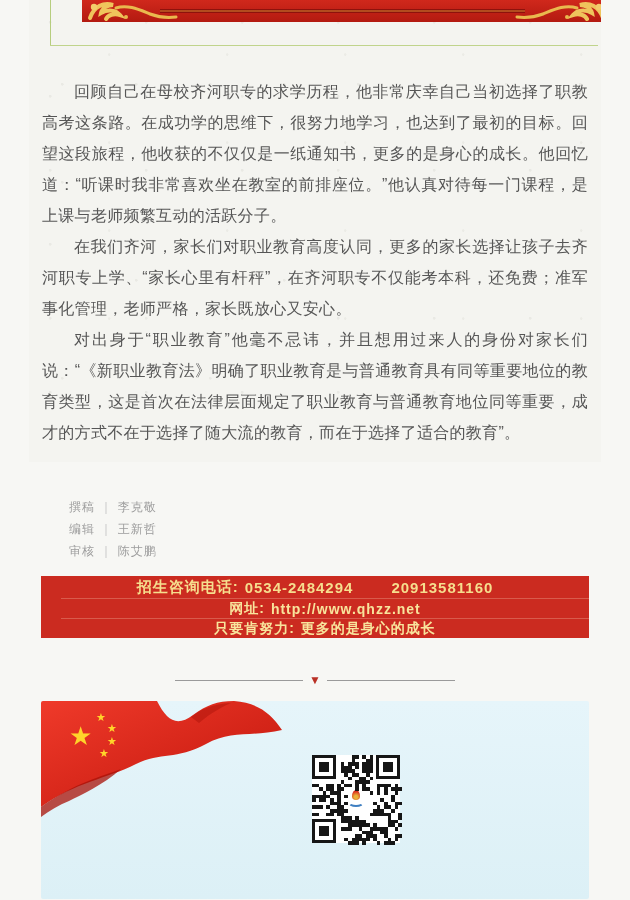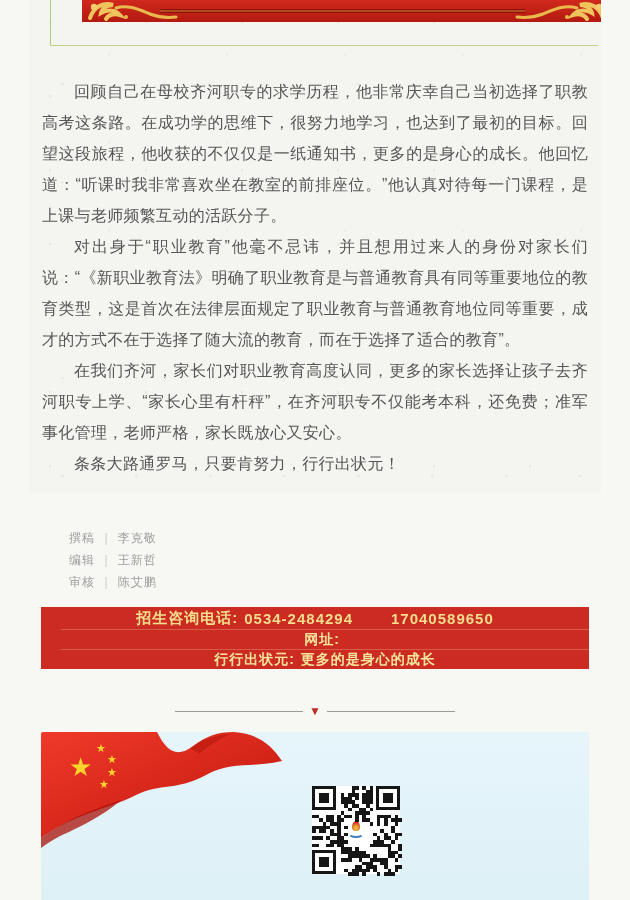--- a/index.html
+++ b/index.html
@@ -96,49 +96,49 @@
           <circle cx="40" cy="17" r="2" fill="#e9b94e"></circle>
         </svg>
         <div class="banner-line"></div>
       </div>
       <div class="corner-triangle"></div>
       <div class="banner-bottom-border"></div>
     </div>
 
     <div class="article-text">
       <p>回顾自己在母校齐河职专的求学历程，他非常庆幸自己当初选择了职教高考这条路。在成功学的思维下，很努力地学习，也达到了最初的目标。回望这段旅程，他收获的不仅仅是一纸通知书，更多的是身心的成长。他回忆道：“听课时我非常喜欢坐在教室的前排座位。”他认真对待每一门课程，是上课与老师频繁互动的活跃分子。</p>
+      <p>在我们齐河，家长们对职业教育高度认同，更多的家长选择让孩子去齐河职专上学、“家长心里有杆秤”，在齐河职专不仅能考本科，还免费；准军事化管理，老师严格，家长既放心又安心。</p>
       <p>对出身于“职业教育”他毫不忌讳，并且想用过来人的身份对家长们说：“《新职业教育法》明确了职业教育是与普通教育具有同等重要地位的教育类型，这是首次在法律层面规定了职业教育与普通教育地位同等重要，成才的方式不在于选择了随大流的教育，而在于选择了适合的教育”。</p>
-      <p>在我们齐河，家长们对职业教育高度认同，更多的家长选择让孩子去齐河职专上学、“家长心里有杆秤”，在齐河职专不仅能考本科，还免费；准军事化管理，老师严格，家长既放心又安心。</p>
-      <p>条条大路通罗马，只要肯努力，行行出状元！</p>
     </div>
   </div>
 
   <div class="credits">
     <div class="credit-row">
       <span>撰稿</span><span class="credit-sep">｜</span><span>李克敬</span>
     </div>
     <div class="credit-row">
       <span>编辑</span><span class="credit-sep">｜</span><span>王新哲</span>
     </div>
     <div class="credit-row">
       <span>审核</span><span class="credit-sep">｜</span><span>陈艾鹏</span>
     </div>
   </div>
 
   <div class="contact-block">
     <div class="contact-row first">
       <span class="contact-label">招生咨询电话:</span>
       <span>0534-2484294</span>
-      <span class="contact-value2">17040589650</span>
+      <span class="contact-value2">20913581160</span>
     </div>
     <div class="contact-row">
       <span class="contact-label">网址:</span>
+      <span>http://www.qhzz.net</span>
     </div>
     <div class="contact-row">
-      <span class="contact-label">行行出状元:</span>
+      <span class="contact-label">只要肯努力:</span>
       <span>更多的是身心的成长</span>
     </div>
   </div>
 
   <div class="divider">
     <div class="divider-line"></div>
     <span class="divider-arrow">▼</span>
     <div class="divider-line"></div>
   </div>
 

